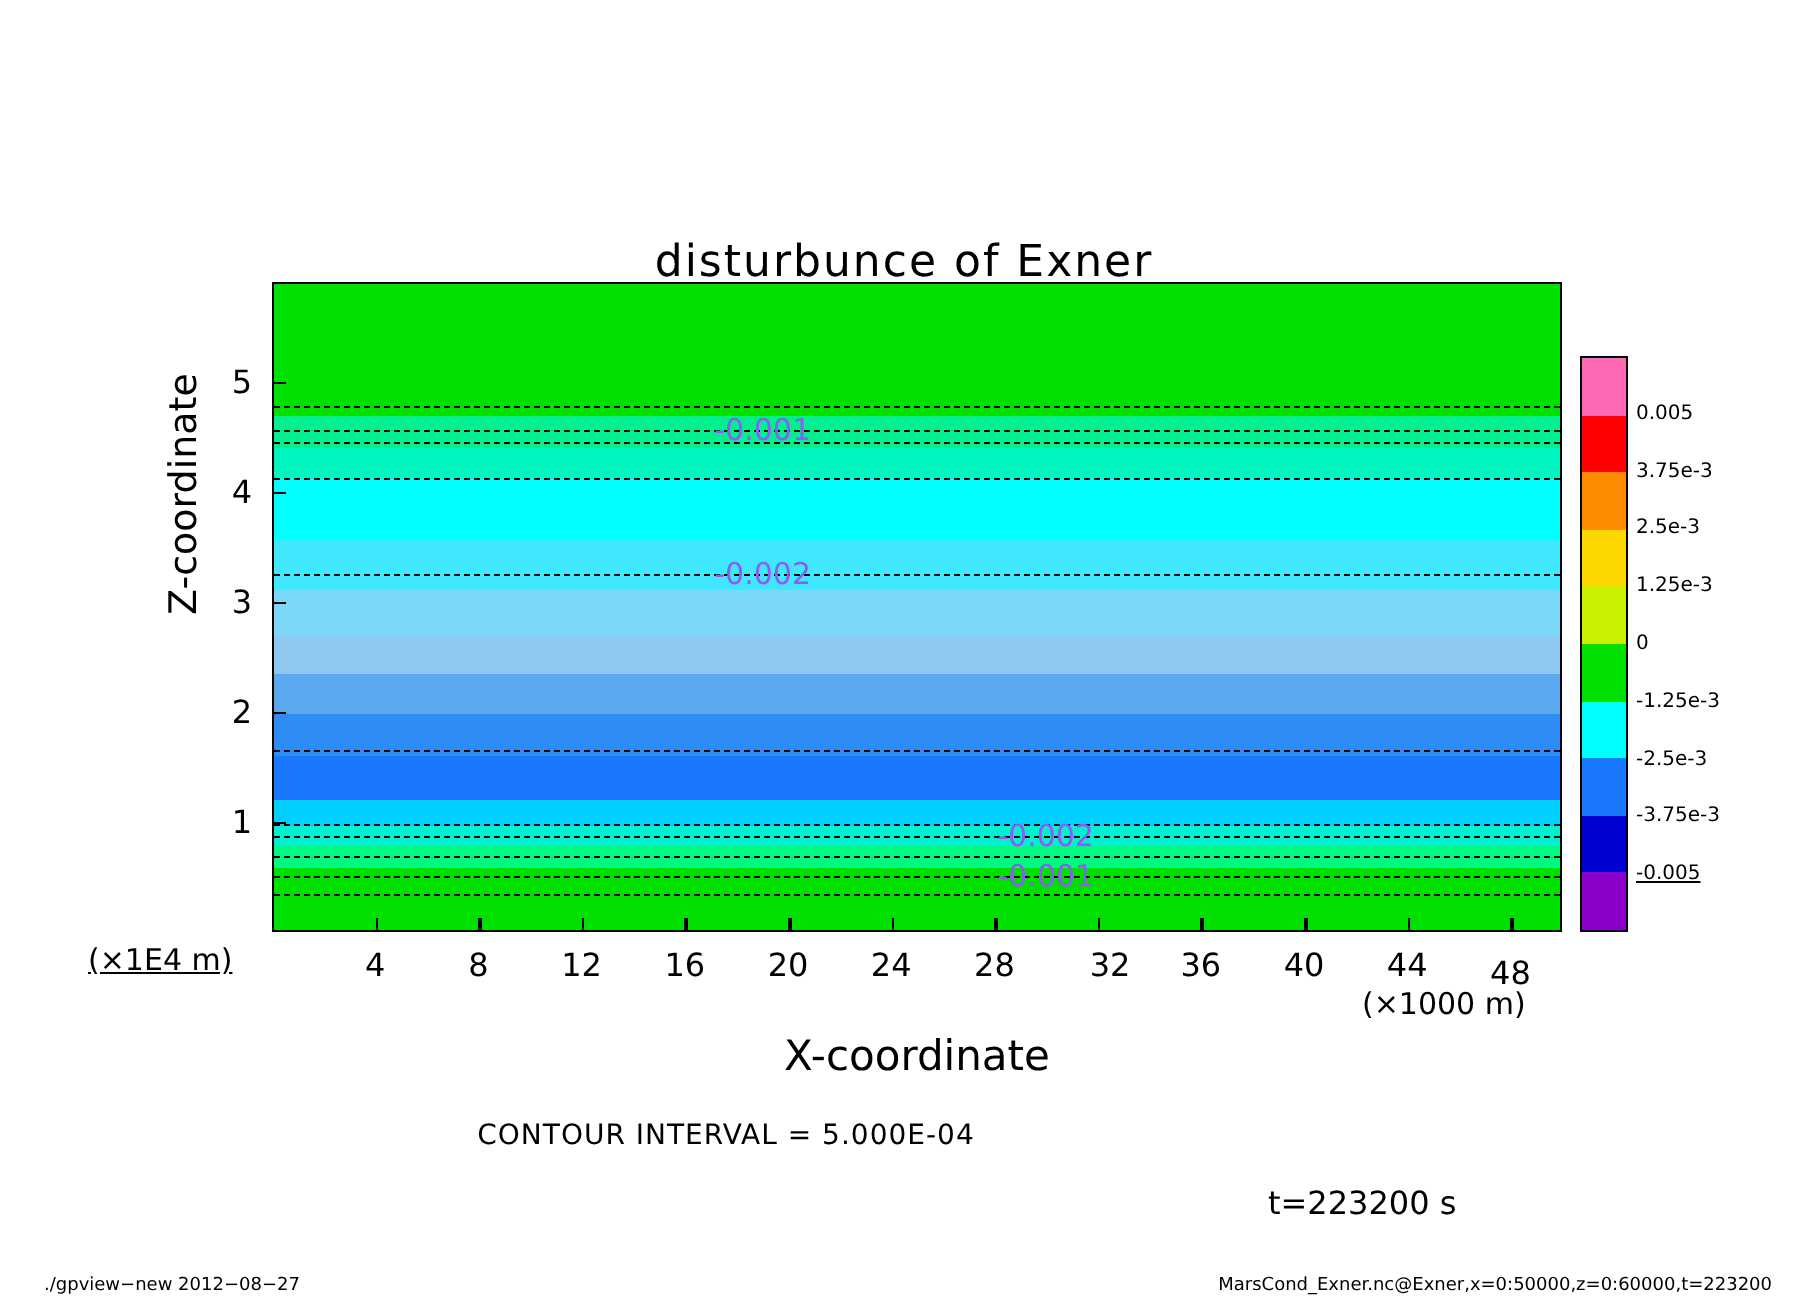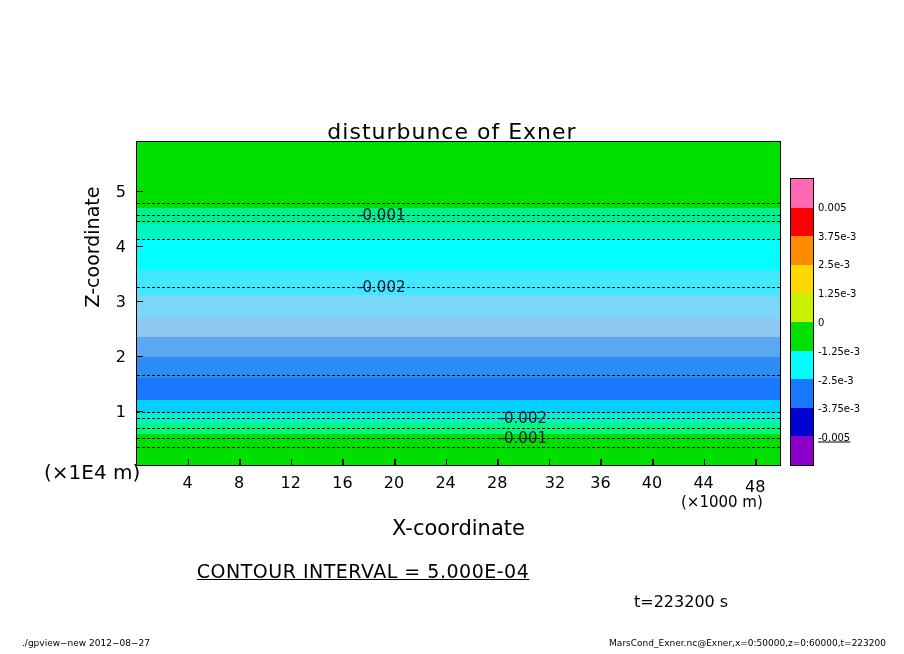--- a/index.html
+++ b/index.html
@@ -39,21 +39,21 @@
   
   .cline {
     position: absolute; left: 0; width: 100%;
     border-top: 1.5px dashed #000;
     height: 0;
   }
   .clabel {
     position: absolute;
     font-size: 15px;
     background: transparent;
-    color: #0f172a;
+    color: #8b5cf6;
     transform: translate(-50%, -50%);
     padding: 0 4px;
   }
   .clabel-bg {
     position: absolute;
     transform: translate(-50%, -50%);
     background: #ffffff;
   }
 
   
@@ -65,21 +65,21 @@
     width: 220px;
     text-align: center;
     font-size: 19px;
     transform: rotate(-90deg);
     transform-origin: center center;
   }
   #xlabel {
     left: 136px; top: 516px; width: 645px;
     text-align: center; font-size: 21px;
   }
-  #yunits { left: 44px; top: 460px; font-size: 20px; }
+  #yunits { left: 44px; top: 471px; font-size: 15px; text-decoration: underline; }
   #xunits { left: 681px; top: 493px; font-size: 15px; }
 
   
   #colorbar {
     left: 790px; top: 178px;
     width: 24px; height: 288px;
     border: 1.2px solid #000;
     box-sizing: border-box;
     overflow: hidden;
   }
@@ -88,23 +88,22 @@
     position: absolute;
     left: 818px;
     font-size: 10px;
     transform: translateY(-50%);
     white-space: nowrap;
   }
 
   #contour-interval {
     left: 0; top: 560px; width: 726px;
     text-align: center;
-    font-size: 19px;
+    font-size: 14px;
     letter-spacing: .5px;
-    text-decoration: underline;
   }
   #time-label {
     left: 634px; top: 592px;
     font-size: 16px;
   }
   #footer-left {
     left: 22px; top: 638px;
     font-size: 9px;
   }
   #footer-right {

